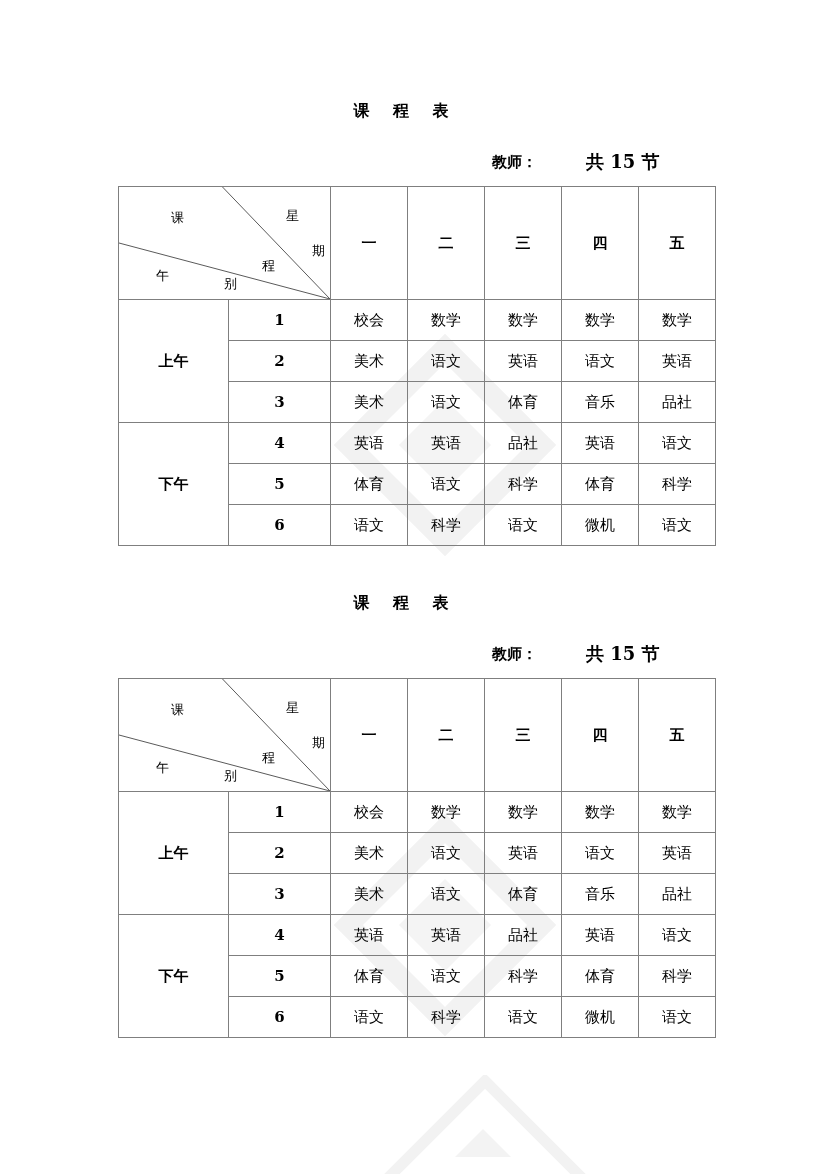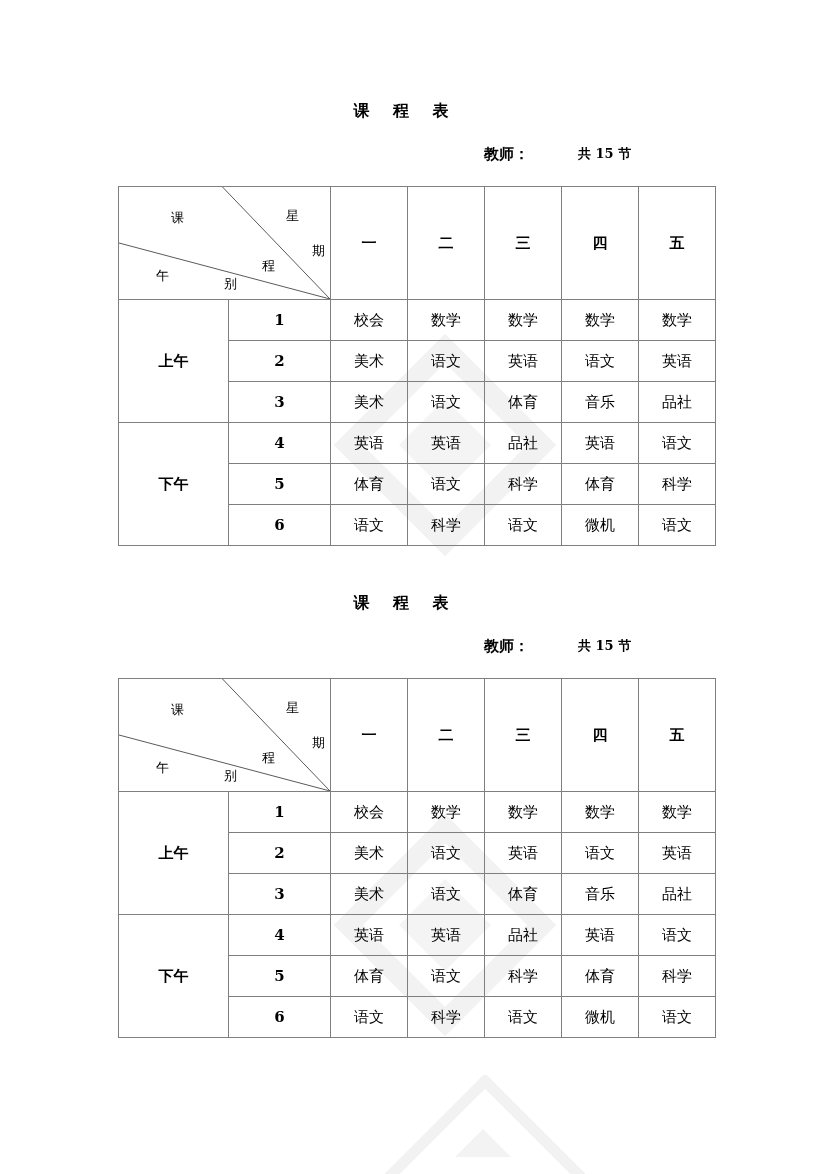--- a/index.html
+++ b/index.html
@@ -49,41 +49,41 @@
     font-size: 16px;
     letter-spacing: 9px;
     padding-left: 9px;
     line-height: 22px;
     margin: 0;
     position: relative;
     left: -14px;
   }
 
   .sched-meta {
-    margin: 4px;
+    margin: 12px;
     padding: 0;
     height: 40px;
     line-height: 56px;
     position: relative;
   }
   .meta-teacher {
     position: absolute;
     left: 480px;
     top: 0;
     font-family: "DejaVu Serif", "Liberation Serif", serif;
     font-weight: bold;
     font-size: 15px;
   }
   .meta-total {
     position: absolute;
     left: 574px;
     top: 0;
     font-family: "DejaVu Serif", "Liberation Serif", serif;
     font-weight: bold;
-    font-size: 13px;
+    font-size: 18px;
   }
 
   
   table.sched {
     position: absolute;
     left: 118px;
     top: 86px;
     border-collapse: collapse;
     table-layout: fixed;
     width: 598px;

